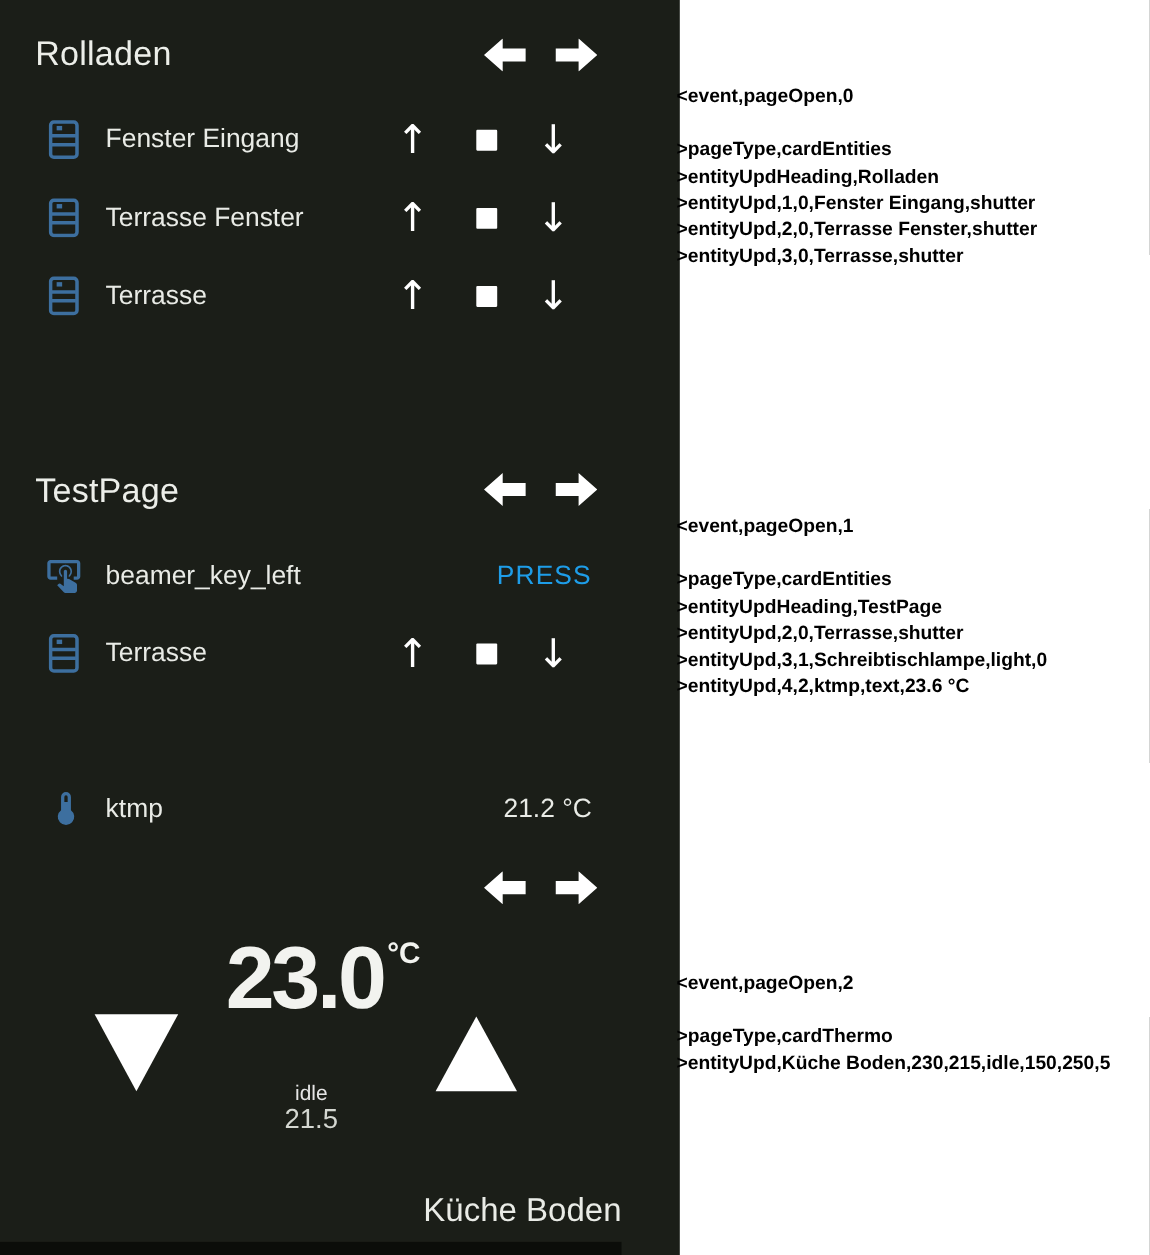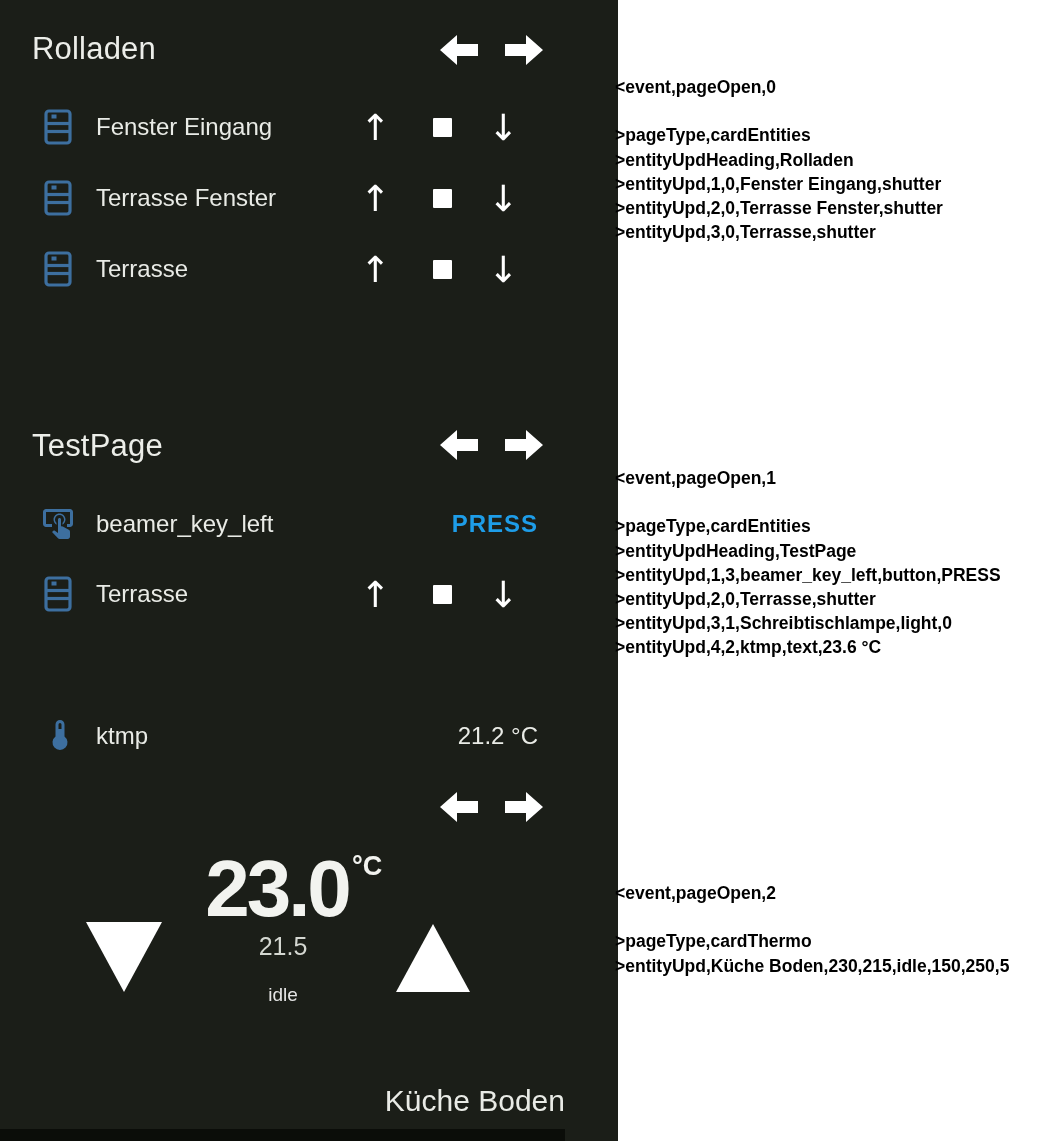--- a/index.html
+++ b/index.html
@@ -14,34 +14,34 @@
   .row{position:absolute;left:0;width:565px;height:70px;}
   .row-icon{position:absolute;left:44px;}
   .row-label{position:absolute;left:96px;top:50%;transform:translateY(-50%);
              color:#e9ebe6;font-size:24px;font-weight:400;}
   .ctl{position:absolute;top:0;width:44px;height:70px;display:flex;align-items:center;justify-content:center;
        color:#ffffff;font-family:"DejaVu Sans",sans-serif;font-size:36px;font-weight:400;cursor:pointer;}
   .ctl-up{left:353px;} .ctl-stop{left:420px;} .ctl-down{left:481px;}
   .stop-square{width:19px;height:19px;background:#ffffff;border-radius:1px;}
   .row-value{position:absolute;right:27px;top:50%;transform:translateY(-50%);
              color:#e9ebe6;font-size:24px;}
-  .press{color:#1e9de8;font-weight:700;letter-spacing:1px;cursor:pointer;text-align:right;}
+  .press{color:#1e9de8;font-weight:400;letter-spacing:1px;cursor:pointer;text-align:right;}
   .toggle{position:absolute;left:466px;top:50%;transform:translateY(-50%);width:66px;height:40px;cursor:pointer;}
   .toggle-track{position:absolute;left:4px;top:7px;width:62px;height:26px;border-radius:13px;background:#4b4b4d;}
   .toggle-knob{position:absolute;left:0;top:1px;width:38px;height:38px;border-radius:50%;background:#a2a2a2;}
   
   .thermo-temp{position:absolute;left:147px;top:849px;width:260px;text-align:center;
                color:#f2f3ef;font-size:80px;font-weight:700;letter-spacing:-3px;line-height:1;}
   .thermo-unit{position:absolute;left:352px;top:851px;color:#f2f3ef;font-size:27px;font-weight:700;}
   .tri{position:absolute;width:0;height:0;cursor:pointer;}
   .tri-down{left:86px;top:922px;border-left:38px solid transparent;border-right:38px solid transparent;
             border-top:70px solid #ffffff;}
   .tri-up{left:396px;top:924px;border-left:37px solid transparent;border-right:37px solid transparent;
           border-bottom:68px solid #ffffff;}
-  .thermo-target{position:absolute;left:133px;top:932px;width:300px;text-align:center;
+  .thermo-target{position:absolute;left:133px;top:1003px;width:300px;text-align:center;
                  color:#d4d7d1;font-size:25px;}
   .thermo-state{position:absolute;left:133px;top:984px;width:300px;text-align:center;
                 color:#e5e5e5;font-size:19px;}
   .thermo-name{position:absolute;left:0;top:1084px;width:565px;text-align:right;
                color:#e9ebe6;font-size:30px;}
   
   .log-block{position:absolute;left:615px;color:#000000;font-size:17.5px;font-weight:700;
              font-family:"Liberation Sans",sans-serif;}
   .log-line{line-height:24.2px;white-space:pre;}
   .log-event{margin-bottom:24.2px;}
@@ -187,21 +187,20 @@
     <div class="log-line">&gt;entityUpdHeading,Rolladen</div>
     <div class="log-line">&gt;entityUpd,1,0,Fenster Eingang,shutter</div>
     <div class="log-line">&gt;entityUpd,2,0,Terrasse Fenster,shutter</div>
     <div class="log-line">&gt;entityUpd,3,0,Terrasse,shutter</div>
   </div>
 
   <div class="log-block" style="top:466px">
     <div class="log-line log-event">&lt;event,pageOpen,1</div>
     <div class="log-line">&gt;pageType,cardEntities</div>
     <div class="log-line">&gt;entityUpdHeading,TestPage</div>
-    <div class="log-line">&gt;entityUpd,1,3,beamer_key_left,button,PRESS</div>
     <div class="log-line">&gt;entityUpd,2,0,Terrasse,shutter</div>
     <div class="log-line">&gt;entityUpd,3,1,Schreibtischlampe,light,0</div>
     <div class="log-line">&gt;entityUpd,4,2,ktmp,text,23.6 °C</div>
   </div>
 
   <div class="log-block" style="top:881px">
     <div class="log-line log-event">&lt;event,pageOpen,2</div>
     <div class="log-line">&gt;pageType,cardThermo</div>
     <div class="log-line">&gt;entityUpd,Küche Boden,230,215,idle,150,250,5</div>
   </div>

